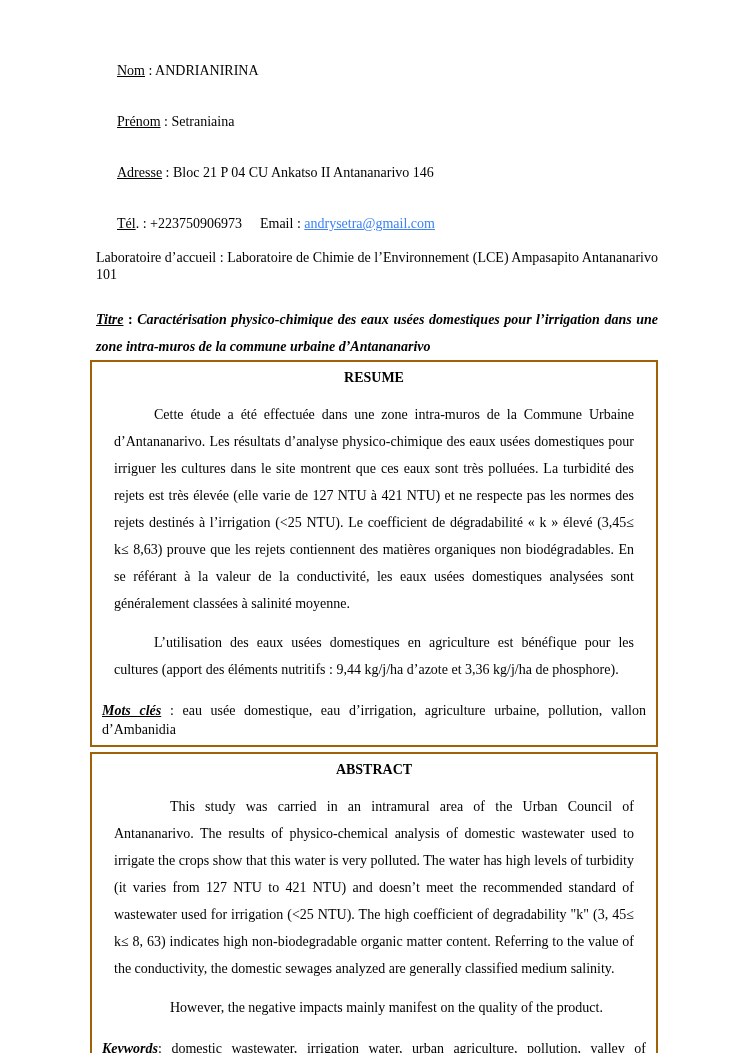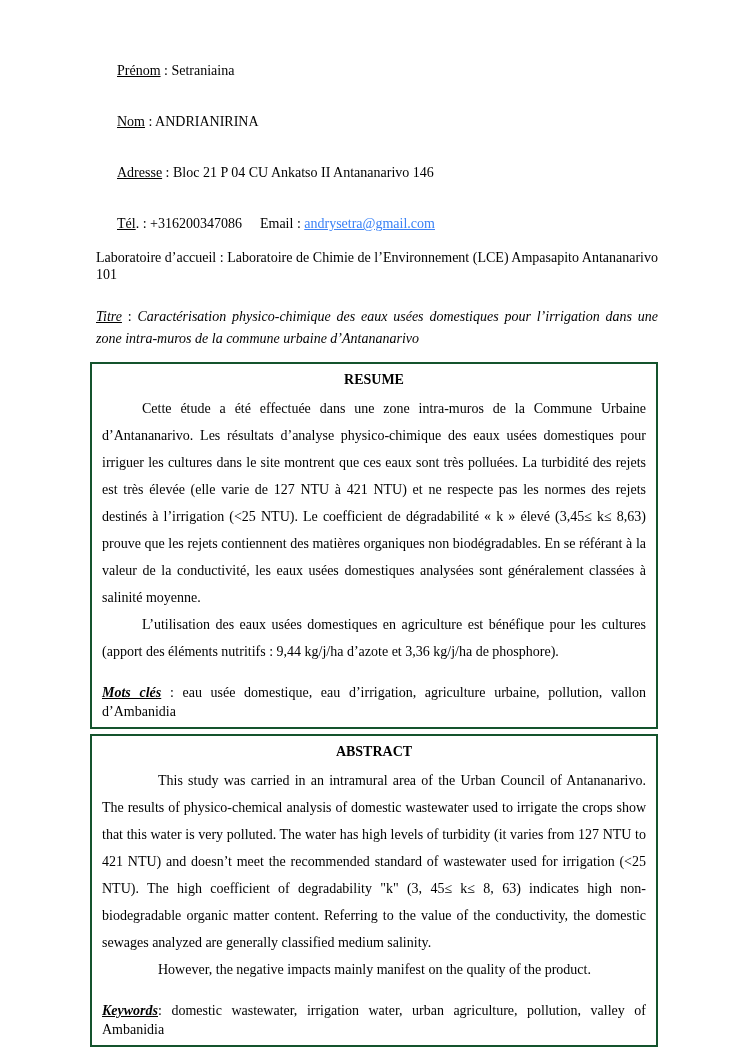--- a/index.html
+++ b/index.html
@@ -32,42 +32,41 @@
   a.email-link {
     color: #3b82f6;
     text-decoration: underline;
     cursor: pointer;
   }
   .email-gap { display: inline-block; width: 18px; }
   
   .title-block {
     margin-left: 6px;
     margin-top: 23px;
-    margin-bottom: 12px;
-    font-weight: normal;
+    font-weight: bold;
     font-style: italic;
-    line-height: 22px;
+    line-height: 27px;
     text-align: justify;
   }
   .title-label { text-decoration: underline; }
   .title-sep { font-style: normal; }
   
   .box {
-    border: 2px solid #14532d;
+    border: 2px solid #a16207;
     padding: 3px 10px 6px 10px;
     margin-bottom: 5px;
   }
   .box-heading {
     text-align: center;
     font-weight: bold;
     line-height: 22px;
     margin: 2px 0 4px 0;
   }
   .box p {
-    margin: 0;
+    margin: 12px;
     text-align: justify;
     line-height: 27px;
   }
   .box p.indent-sm { text-indent: 40px; }
   .box p.indent-lg { text-indent: 56px; }
   .keywords-line {
     text-align: justify;
     line-height: 19px;
     margin-top: 18px;
   }
@@ -77,30 +76,30 @@
     text-decoration: underline;
   }
 </style>
 </head>
 <body>
 
 <div class="page">
 
   <div class="header-block">
     <div class="header-line">
-      <span class="u">Prénom</span><span> : Setraniaina</span>
+      <span class="u">Nom</span><span> : ANDRIANIRINA</span>
     </div>
     <div class="header-line">
-      <span class="u">Nom</span><span> : ANDRIANIRINA</span>
+      <span class="u">Prénom</span><span> : Setraniaina</span>
     </div>
     <div class="header-line">
       <span class="u">Adresse</span><span> : Bloc 21 P 04 CU Ankatso II Antananarivo 146</span>
     </div>
     <div class="header-line">
-      <span class="u">Tél</span><span>. : +316200347086</span><span class="email-gap"></span><span>Email : </span><a class="email-link">andrysetra@gmail.com</a>
+      <span class="u">Tél</span><span>. : +223750906973</span><span class="email-gap"></span><span>Email : </span><a class="email-link">andrysetra@gmail.com</a>
     </div>
     <div class="header-line lab-line">Laboratoire d’accueil : Laboratoire  de Chimie de l’Environnement (LCE) Ampasapito Antananarivo 101</div>
   </div>
 
   <div class="title-block">
     <span class="title-label">Titre</span><span class="title-sep"> : </span><span>Caractérisation physico-chimique des eaux usées domestiques pour l’irrigation dans une zone intra-muros de la commune urbaine d’Antananarivo</span>
   </div>
 
   <div class="box">
     <div class="box-heading">RESUME</div>

